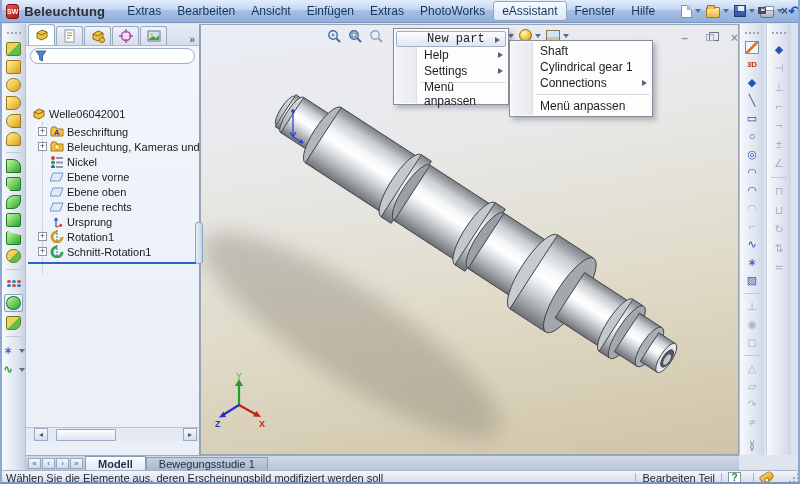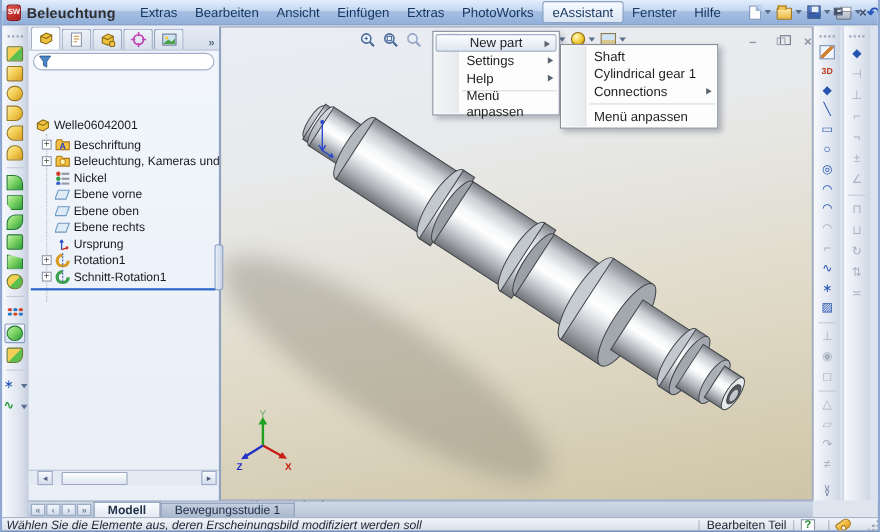--- a/index.html
+++ b/index.html
@@ -117,42 +117,42 @@
   .ball { width:13px; height:13px; border-radius:50%; background:radial-gradient(circle at 35% 30%,#fff8c0,#f0c830 55%,#a87810); border:1px solid #8a6a10; }
   .scene-ic { width:14px; height:12px; border:1px solid #8a7a50; background:linear-gradient(#cfe4f4 55%,#d8c890 55%); }
 
   
   .menu { position:absolute; background:#fdfdfe; border:1px solid #868c98; box-shadow:3px 3px 5px rgba(40,50,70,.3);
     font-size:12px; color:#1e1e1e; z-index:50; padding:2px 0; }
   .menu .gutter { position:absolute; left:1px; top:1px; bottom:1px; width:22px;
     background:linear-gradient(90deg,#f4f5f7,#e8eaee); border-right:1px solid #dcdee4; }
   .mitem { position:relative; height:16px; display:flex; align-items:center; padding-left:30px; padding-right:14px; }
   .mitem.hl { border:1px solid #9fafc6; border-radius:2px; margin:0 2px;
-    background:linear-gradient(#fbfcfe,#dfe6f0); }
+    background:linear-gradient(#fbfcfe,#dfe6f0);font-family:Liberation Mono, monospace; }
   .msep { height:1px; background:#d8dade; margin:3px 2px 3px 26px; }
   .sub-arrow { position:absolute; right:5px; top:5px; width:0; height:0;
     border-top:3.5px solid transparent; border-bottom:3.5px solid transparent; border-left:5px solid #5a646e; }
   #dropdown { left:391px; top:28px; width:116px; }
   #submenu  { left:507px; top:40px; width:144px; z-index:51; }
 
   
   .tabrow { position:absolute; left:24px; top:455px; width:713px; height:15px;
     background:linear-gradient(#cfd8e6,#bac6d8); border-top:1px solid #9aa8c0; display:flex; align-items:stretch; }
   .tnav { display:flex; align-items:center; gap:1px; padding:1px 2px; }
   .tnav span { width:13px; height:11px; border:1px solid #9aa8c4; background:linear-gradient(#f2f6fb,#d2dcea);
     font-size:8px; color:#4a5a78; display:flex; align-items:center; justify-content:center; }
   .btab { font-size:11px; color:#23324a; padding:0 12px; display:flex; align-items:center;
     border:1px solid #8c9cb8; border-bottom:none; background:linear-gradient(#c4cfdf,#aab8cc); margin-top:1px; }
   .btab.active { background:linear-gradient(#fafcfe,#e2e9f3); font-weight:bold; margin-top:0; }
 
   
   .statusbar { position:absolute; left:0; top:470px; width:800px; height:14px;
     background:linear-gradient(#f2f5fa,#d5dce7); border-top:1px solid #a8b4c8;
     font-size:11px; color:#202838; display:flex; align-items:center; }
-  .status-msg { margin-left:4px; flex:none;font-style:italic; }
+  .status-msg { margin-left:4px; flex:none; }
   .ssep { width:1px; height:10px; background:#aab4c6; margin:0 6px; }
   .status-right { margin-left:auto; display:flex; align-items:center; }
   .qbox { width:13px; height:12px; background:#fff; border:1px solid #8a96aa; color:#1c8a2c;
     font-size:10px; font-weight:bold; display:flex; align-items:center; justify-content:center; }
   .tag { width:14px; height:9px; background:linear-gradient(#f8d060,#e8a020); border:1px solid #a87818;
     border-radius:2px 5px 5px 2px; transform:rotate(-35deg); position:relative; }
   .tag::before { content:""; position:absolute; left:2px; top:3px; width:3px; height:3px; border-radius:50%; background:#fff; border:1px solid #a87818; }
   .grip { width:12px; height:12px; margin:0 2px 0 14px;
     background:radial-gradient(circle at 2px 10px,#9aa6ba 1px,transparent 1.5px),
                radial-gradient(circle at 6px 10px,#9aa6ba 1px,transparent 1.5px),
@@ -574,25 +574,25 @@
   </div>
   <div class="right-pad"></div>
 
   <div class="menu" id="dropdown">
     <div class="gutter"></div>
     <div class="mitem hl">
       <span>New part</span>
         <span class="sub-arrow"></span>
     </div>
     <div class="mitem">
+      <span>Help</span>
+        <span class="sub-arrow"></span>
+    </div>
+    <div class="mitem">
       <span>Settings</span>
-        <span class="sub-arrow"></span>
-    </div>
-    <div class="mitem">
-      <span>Help</span>
         <span class="sub-arrow"></span>
     </div>
     <div class="msep"></div>
     <div class="mitem">
       <span>Menü anpassen</span>
     </div>
   </div>
 
   <div class="menu" id="submenu">
     <div class="gutter"></div>

